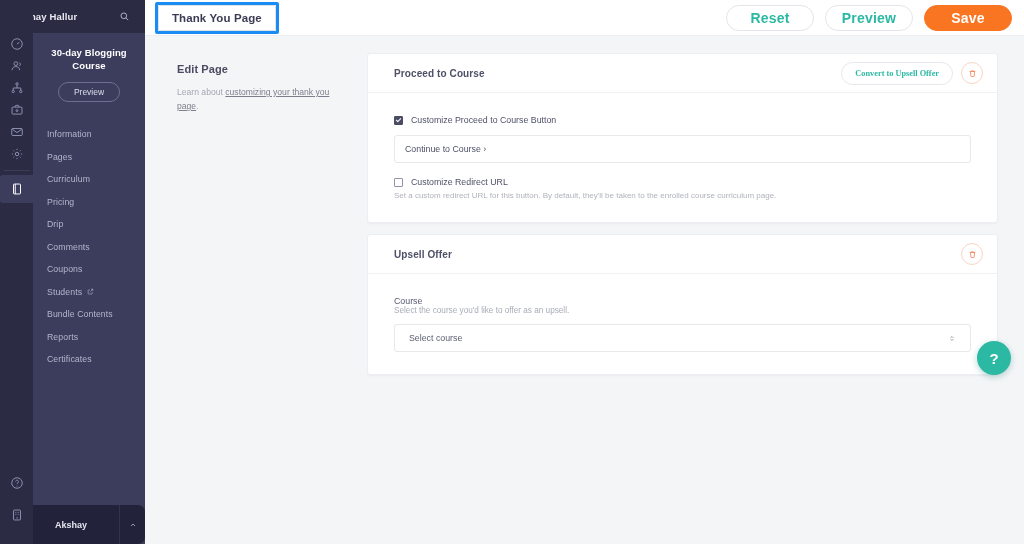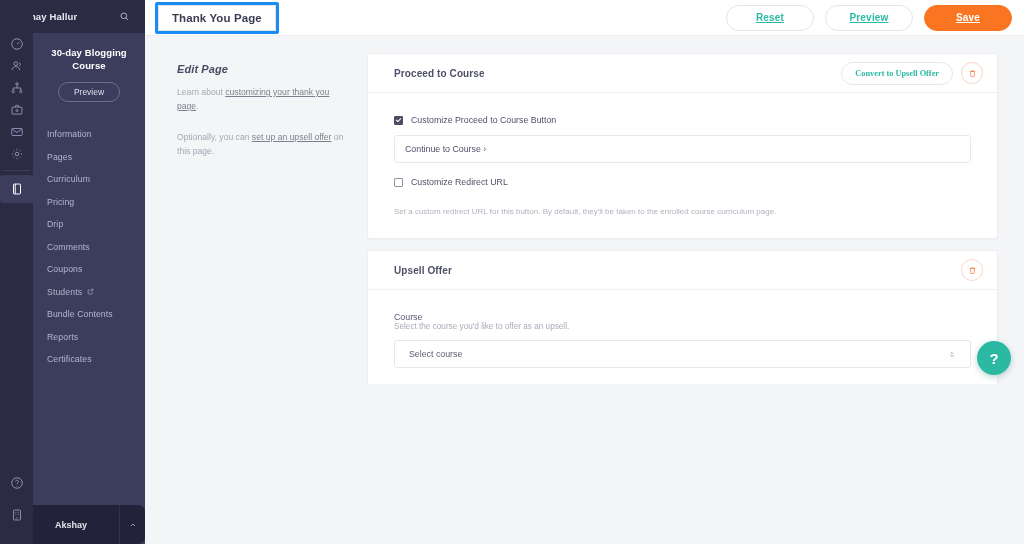--- a/index.html
+++ b/index.html
@@ -132,33 +132,33 @@
   .tab {
     background: #ffffff;
     border: 1px solid #dfe2e6;
     border-radius: 1px;
     padding: 6px 13px;
     font-size: 11.5px; font-weight: 700; color: #3b3c54;
     letter-spacing: .1px;
   }
   .topbar-actions { margin-left: auto; display: flex; align-items: center; gap: 11px; }
   .btn {
-    border-radius: 14px; font-size: 10px; font-weight: 600;
+    border-radius: 14px; font-size: 14px; font-weight: 600;
     padding: 7px 0; width: 88px; text-align: center;
-    letter-spacing: .2px; line-height: 10px; text-decoration: underline;
+    letter-spacing: .2px; line-height: 10px;
   }
   .btn-ghost { background: #ffffff; border: 1px solid #e2e5e9; color: #2cb9a4; }
   .btn-primary { background: #f97521; border: 1px solid #f97521; color: #ffffff; }
 
   .content {
     flex: 1; display: flex; background: #f4f5f7;
     overflow: hidden;
   }
   .left-pane { width: 222px; flex: 0 0 222px; padding: 27px 20px 0 32px; }
-  .left-title { font-size: 11px; font-weight: 700; color: #4a4b63; letter-spacing:.1px;font-style:italic;}
+  .left-title { font-size: 11px; font-weight: 700; color: #4a4b63; letter-spacing:.1px;}
   .left-p {
     margin-top: 10px; font-size: 8.6px; line-height: 14px;
     color: #a4a7b3;
   }
   .left-p a { color: #7c7f8c; text-decoration: underline; }
   .left-p.second { margin-top: 17px; }
 
   .right-pane {
     flex: 1; padding: 17px 26px 0 0;
     overflow: hidden;
@@ -405,23 +405,20 @@
         <div class="btn btn-primary">Save</div>
       </div>
     </div>
 
     <div class="content">
 
       <div class="left-pane">
         <div class="left-title">Edit Page</div>
         <div class="left-p">
           <span>Learn about </span><a href="#">customizing your thank you page</a><span>.</span>
-        </div>
-        <div class="left-p second">
-          <span>Optionally, you can </span><a href="#">set up an upsell offer</a><span> on this page.</span>
         </div>
       </div>
 
       <div class="right-pane">
 
 
         <div class="card">
           <div class="card-head">
             <span class="card-title">Proceed to Course</span>
             <span class="card-head-actions">
@@ -435,21 +432,21 @@
               </span>
             </span>
           </div>
           <div class="card-body">
             <div class="check-row">
               <span class="cb checked"></span>
               <span class="check-label">Customize Proceed to Course Button</span>
             </div>
             <div class="text-input tall">Continue to Course  ›</div>
             <div class="spacer-14"></div>
-            <div class="check-row" style="margin-bottom:20px">
+            <div class="check-row" style="margin-bottom:4px">
               <span class="cb"></span>
               <span class="check-label">Customize Redirect URL</span>
             </div>
             <div class="sub-help">Set a custom redirect URL for this button. By default, they'll be taken to the enrolled course curriculum page.</div>
           </div>
         </div>
 
         <div class="card">
           <div class="card-head">
             <span class="card-title">Upsell Offer</span>

